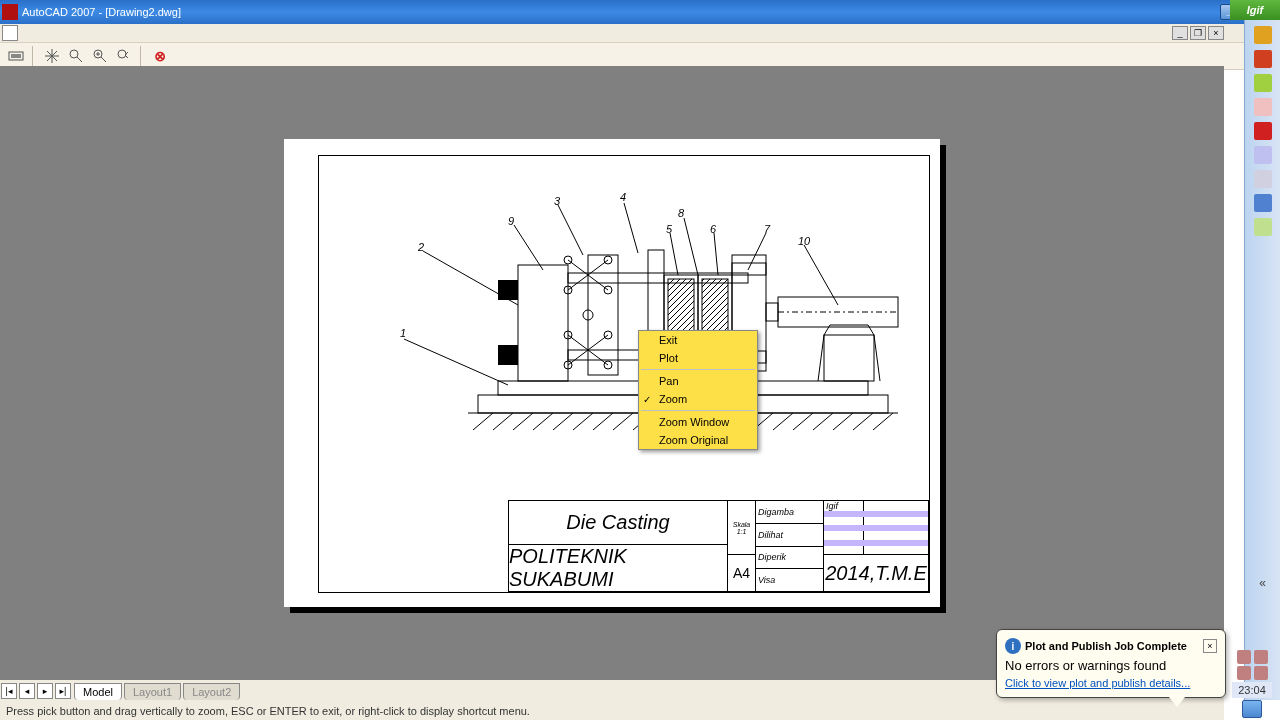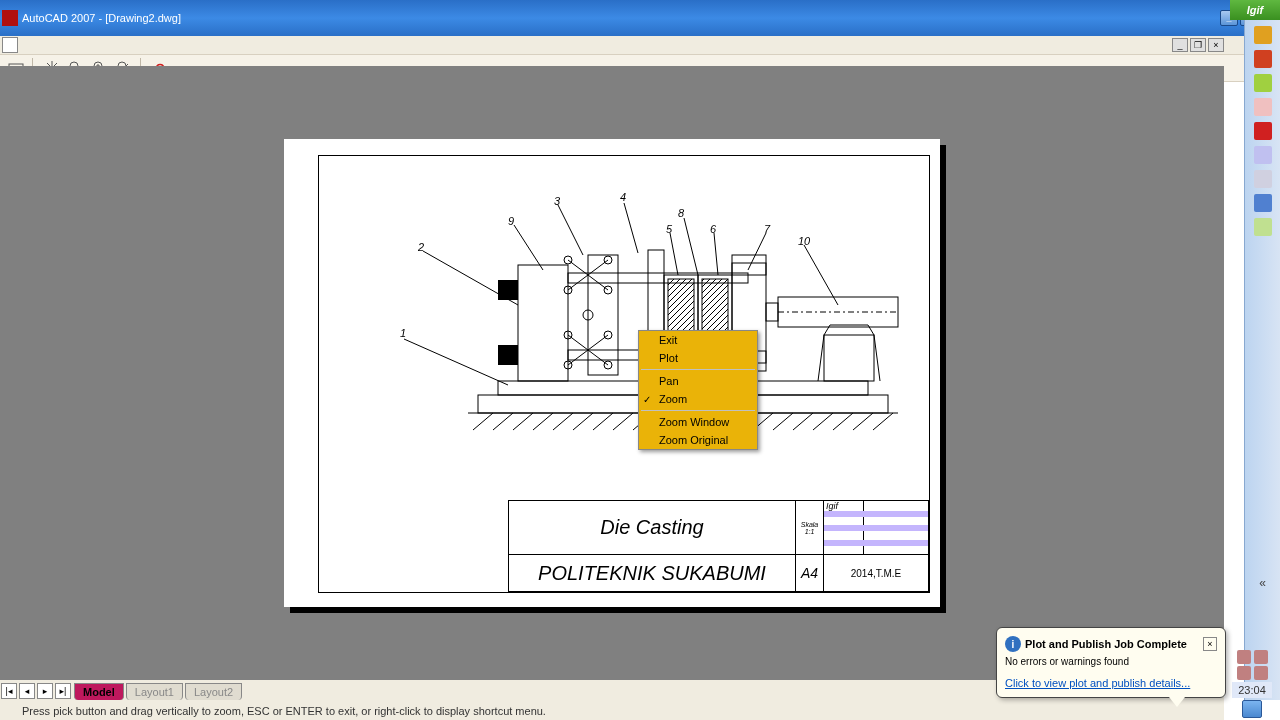--- a/index.html
+++ b/index.html
@@ -1,19 +1,19 @@
 <!DOCTYPE html>
 <html><head>
 <meta charset="utf-8">
 <style>
 * { margin: 0; padding: 0; box-sizing: border-box; font-family: Tahoma, sans-serif; font-size: 11px; }
 body { width: 1280px; height: 720px; overflow: hidden; background: #fff; position: relative; }
 
 
-.title-bar { height: 36px; background: linear-gradient(#2a6fc7, #3c8ae5, #2a6fc7); display: flex; align-items: center; color: #fff; padding: 0 2px; }
+.title-bar { height: 24px; background: linear-gradient(#2a6fc7, #3c8ae5, #2a6fc7); display: flex; align-items: center; color: #fff; padding: 0 2px; }
 .title-bar .app-icon { width: 16px; height: 16px; background: #b01010; margin-right: 4px; }
 .title-bar .title-text { flex: 1; }
 .title-bar .win-btns { display: flex; gap: 2px; }
 .title-bar .win-btn { width: 18px; height: 16px; background: linear-gradient(#a8c8f0, #5b95d8); border: 1px solid #1a4a8a; border-radius: 2px; display: flex; align-items: center; justify-content: center; color: #fff; font-weight: bold; font-size: 9px; }
 .title-bar .win-btn.close { background: linear-gradient(#f08080, #d04040); border-color: #a02020; }
 
 
 .start-btn { position: absolute; right: 0; top: 0; height: 20px; width: 50px; background: linear-gradient(#5fb840, #3a9020); color: #fff; display: flex; align-items: center; justify-content: center; font-weight: bold; font-style: italic; z-index: 20; }
 
 
@@ -48,55 +48,55 @@
 .drawing { position: absolute; left: 34px; top: 16px; right: 10px; height: 330px; }
 .drawing svg { width: 100%; height: 100%; }
 
 
 .title-block { position: absolute; left: 224px; right: 11px; bottom: 15px; height: 92px; border: 1px solid #000; font-family: "Comic Sans MS", cursive; display: flex; }
 .title-block .main-col { flex: 1; display: flex; flex-direction: column; border-right: 1px solid #000; }
 .title-block .main-top { flex: 6; display: flex; align-items: center; justify-content: center; font-size: 20px; font-style: italic; border-bottom: 1px solid #000; }
 .title-block .main-bot { flex: 4; display: flex; align-items: center; justify-content: center; font-size: 20px; font-style: italic; }
 .title-block .skala-col { width: 28px; display: flex; flex-direction: column; border-right: 1px solid #000; }
 .title-block .skala-top { flex: 6; display: flex; align-items: center; justify-content: center; font-size: 7px; font-style: italic; text-align: center; border-bottom: 1px solid #000; }
-.title-block .skala-bot { flex: 4; display: flex; align-items: center; justify-content: center; font-size: 14px; font-style: italic; }
+.title-block .skala-bot { flex: 4; display: flex; align-items: center; justify-content: center; font-size: 14px; }
 .title-block .small-table { width: 68px; display: flex; flex-direction: column; border-right: 1px solid #000; }
 .title-block .small-row { flex: 1; border-bottom: 1px solid #000; display: flex; align-items: center; padding-left: 2px; font-size: 9px; font-style: italic; }
 .title-block .small-row:last-child { border-bottom: none; }
 .title-block .right-col { width: 104px; display: flex; flex-direction: column; }
 .title-block .right-top { flex: 6; display: flex; flex-direction: column; border-bottom: 1px solid #000; }
 .title-block .right-top-row { flex: 1; border-bottom: 6px solid #c4b5fd; display: flex; }
 .title-block .right-top-row:last-child { border-bottom: none; }
 .title-block .right-top-row .c1 { width: 40px; border-right: 1px solid #000; font-size: 9px; font-style: italic; display: flex; align-items: center; padding-left: 2px; }
 .title-block .right-top-row .c2 { flex: 1; }
-.title-block .right-bot { flex: 4; display: flex; align-items: center; justify-content: center; font-size: 10px; }
-
-
-.context-menu { position: absolute; left: 638px; top: 330px; width: 120px; background: #eab308; border: 1px solid #888; box-shadow: 2px 2px 4px rgba(0,0,0,0.4); z-index: 50; }
+.title-block .right-bot { flex: 4; display: flex; align-items: center; justify-content: center; font-size: 20px; font-style: italic; }
+
+
+.context-menu { position: absolute; left: 638px; top: 330px; width: 120px; background: #fde047; border: 1px solid #888; box-shadow: 2px 2px 4px rgba(0,0,0,0.4); z-index: 50; }
 .context-menu .cm-item { height: 18px; display: flex; align-items: center; padding-left: 20px; font-size: 11px; position: relative; }
 .context-menu .cm-sep { height: 1px; background: #c0c0c0; margin: 2px 2px; }
 .context-menu .cm-check::before { content: "✓"; position: absolute; left: 4px; font-size: 10px; }
 
 
 .bottom-tabs { position: absolute; left: 0; bottom: 18px; width: 1224px; height: 22px; background: #f0ece0; display: flex; align-items: center; }
 .bottom-tabs .nav-btn { width: 16px; height: 16px; border: 1px solid #888; background: #fff; margin: 0 1px; display: flex; align-items: center; justify-content: center; font-size: 9px; }
 .bottom-tabs .tab { padding: 2px 8px; border: 1px solid #888; border-bottom: none; background: #fff; margin-left: 2px; font-size: 11px; border-radius: 0 0 4px 4px; }
-.bottom-tabs .tab.active { background: #be185d; font-weight: bold; }
+.bottom-tabs .tab.active { background: #ffffff; font-weight: normal; }
 .bottom-tabs .tab.inactive { background: #e0dcd0; color: #888; }
 
 
-.status-bar { position: absolute; left: 0; bottom: 0; width: 1224px; height: 18px; background: #f0ece0; display: flex; align-items: center; padding: 0 22px; font-size: 11px; color: #333; }
+.status-bar { position: absolute; left: 0; bottom: 0; width: 1224px; height: 18px; background: #f0ece0; display: flex; align-items: center; padding: 0 6px; font-size: 11px; color: #333; }
 
 
 .balloon { position: absolute; right: 54px; bottom: 22px; width: 230px; background: #fffdf0; border: 1px solid #444; border-radius: 6px; padding: 8px; z-index: 60; box-shadow: 2px 2px 5px rgba(0,0,0,0.3); }
 .balloon .balloon-header { display: flex; align-items: center; margin-bottom: 4px; }
 .balloon .info-icon { width: 16px; height: 16px; border-radius: 50%; background: #3070c0; color: #fff; display: flex; align-items: center; justify-content: center; font-weight: bold; font-size: 10px; margin-right: 4px; }
 .balloon .balloon-title { font-weight: bold; flex: 1; }
 .balloon .balloon-close { width: 14px; height: 14px; border: 1px solid #888; display: flex; align-items: center; justify-content: center; font-size: 9px; }
-.balloon .balloon-body { font-size: 10px; margin-bottom: 10px; }
+.balloon .balloon-body { font-size: 13px; margin-bottom: 4px; }
 .balloon .balloon-link { color: #0050c0; text-decoration: underline; cursor: pointer; font-size: 11px; }
 .balloon::after { content: ""; position: absolute; right: 40px; bottom: -10px; width: 0; height: 0; border-left: 8px solid transparent; border-right: 8px solid transparent; border-top: 10px solid #fffdf0; }
 
 
 .br-corner { position: absolute; right: 0; bottom: 0; width: 56px; height: 110px; display: flex; flex-direction: column; align-items: center; justify-content: flex-end; gap: 2px; padding-bottom: 2px; }
 .br-corner .br-row { display: flex; gap: 3px; }
 .br-corner .br-icon { width: 14px; height: 14px; background: #c08080; border-radius: 2px; }
 .br-corner .clock { font-size: 11px; color: #333; background: #e0e8f8; padding: 2px 6px; }
 .br-corner .taskbtn { width: 20px; height: 18px; background: linear-gradient(#7bb4f0,#4a88d0); border: 1px solid #2a5898; border-radius: 2px; }
 </style>
@@ -290,20 +290,26 @@
       <div class="title-block">
         <div class="main-col">
           <div class="main-top">Die  Casting</div>
           <div class="main-bot">POLITEKNIK  SUKABUMI</div>
         </div>
         <div class="skala-col">
           <div class="skala-top">Skala
 1:1</div>
           <div class="skala-bot">A4</div>
         </div>
+        <div class="small-table">
+          <div class="small-row">Digamba</div>
+          <div class="small-row">Dilihat</div>
+          <div class="small-row">Diperik</div>
+          <div class="small-row">Visa</div>
+        </div>
         <div class="right-col">
           <div class="right-top">
             <div class="right-top-row">
                 <div class="c1">Igif</div>
                 <div class="c2"></div>
               </div>
             <div class="right-top-row">
                 <div class="c1"></div>
                 <div class="c2"></div>
               </div>

